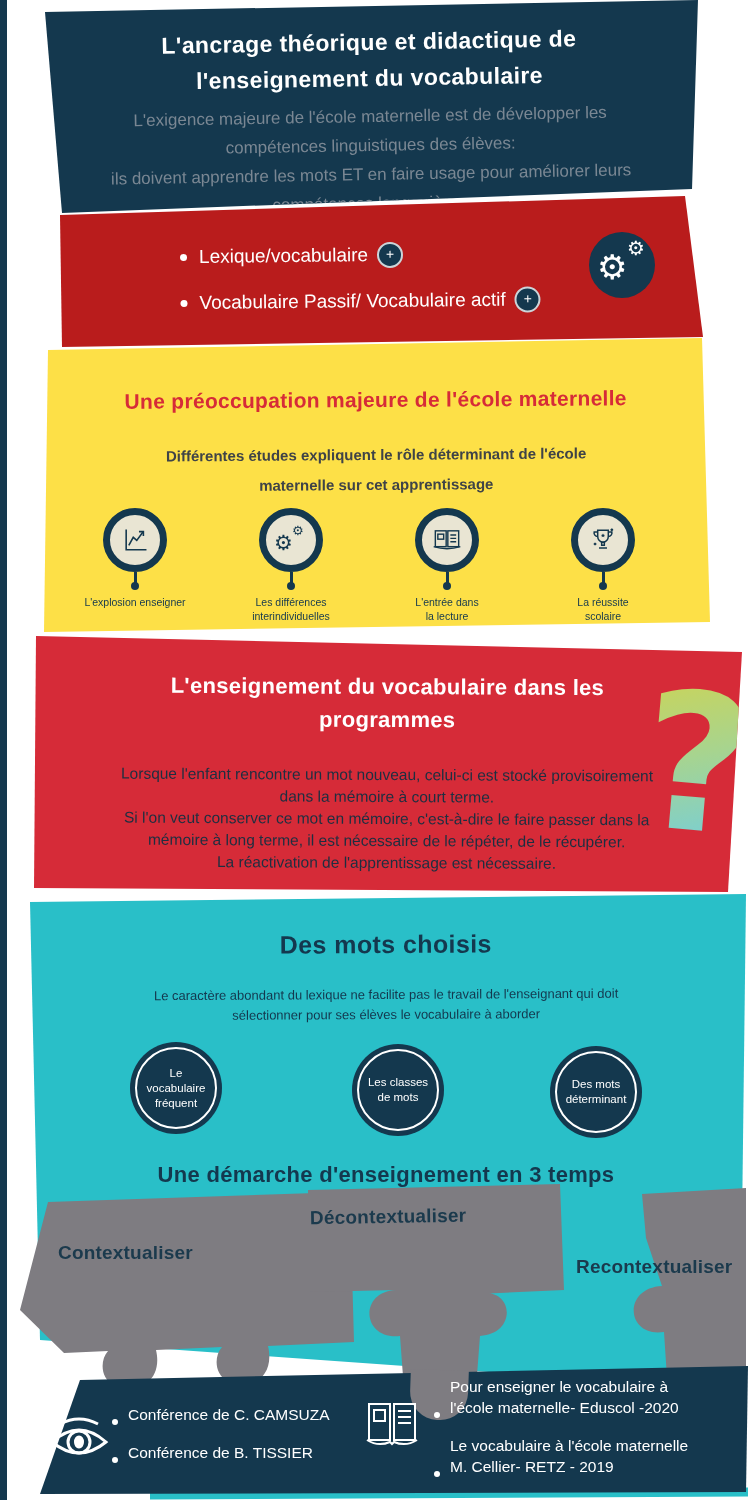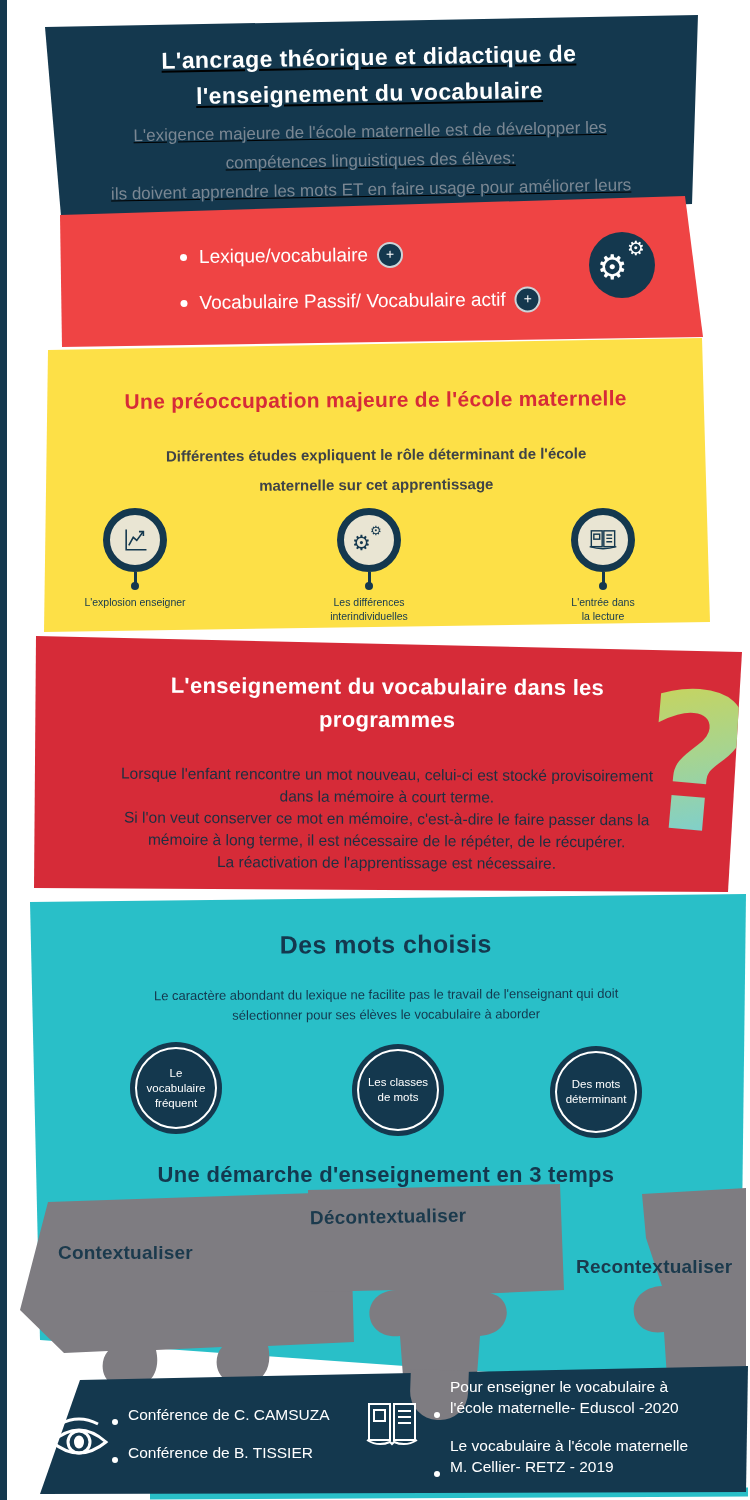--- a/index.html
+++ b/index.html
@@ -5,28 +5,28 @@
   html,body{margin:0;padding:0;background:#ffffff;}
   .canvas{position:relative;width:750px;height:1500px;background:#ffffff;overflow:hidden;
           font-family:"Liberation Sans",sans-serif;}
   .pre{white-space:pre-line;}
   .panel{position:absolute;}
 
   
   .left-bar{position:absolute;left:0;top:0;width:7px;height:1500px;background:#14384e;}
 
   
-  .header-panel{left:35px;top:15px;width:670px;height:215px;background:#14384e;
-    clip-path:polygon(10px 12px,663px 0px,657px 189px,27px 213px);text-decoration:underline;}
+  .header-panel{left:35px;top:0;width:670px;height:215px;background:#14384e;
+    clip-path:polygon(10px 12px,663px 0px,657px 189px,27px 213px);}
   .header-inner{padding-top:24px;transform:rotate(-1deg);}
   .header-title{color:#ffffff;font-size:23px;font-weight:bold;text-align:center;line-height:36px;letter-spacing:.4px;}
   .header-sub{color:#7a8793;font-size:17px;text-align:center;line-height:29px;margin-top:6px;}
 
   
-  .red1-panel{left:52px;top:196px;width:655px;height:152px;background:#ef4444;
+  .red1-panel{left:52px;top:196px;width:655px;height:152px;background:#b91c1c;
     clip-path:polygon(8px 19px,633px 0px,651px 141px,10px 151px);}
   .red1-inner{padding:46px 0 0 128px;transform:rotate(-.6deg);}
   .def-row{display:flex;align-items:center;margin-bottom:20px;}
   .bullet-dot{width:7px;height:7px;border-radius:50%;background:#ffffff;margin-right:12px;flex:0 0 auto;}
   .def-label{color:#ffffff;font-size:19px;}
   .plus-badge{width:22px;height:22px;border-radius:50%;background:#14384e;border:2px solid #ccd4d8;
     color:#ffffff;font-size:14px;line-height:21px;text-align:center;margin-left:9px;cursor:pointer;flex:0 0 auto;}
   .gear-badge{position:absolute;right:52px;top:36px;width:66px;height:66px;border-radius:50%;background:#14384e;cursor:pointer;}
   .gear-glyph{position:absolute;color:#ffffff;font-family:"DejaVu Sans",sans-serif;}
   .gear-big{left:8px;top:18px;font-size:34px;line-height:34px;}
@@ -172,20 +172,38 @@
             <rect x="7" y="8" width="7" height="6"></rect>
             <path d="M22 9 L29 9 M22 13 L29 13 M22 17 L29 17"></path>
             <path d="M2 23 Q18 28 34 23"></path>
           </svg>
         </div>
         <div class="icon-stem"></div>
         <div class="icon-dotend"></div>
         <div class="icon-label pre">L'entrée dans
 la lecture</div>
       </div>
+      <div class="icon-item">
+        <div class="icon-ring">
+          <svg width="30" height="30" viewBox="0 0 34 34" fill="none" stroke="#14384e" stroke-width="1.7">
+            <path d="M11 6 L23 6 L23 13 A6 6.5 0 0 1 11 13 Z"></path>
+            <path d="M11 8 L7 8 A4 4 0 0 0 11 13"></path>
+            <path d="M23 8 L27 8 A4 4 0 0 1 23 13"></path>
+            <path d="M15.5 19.5 L18.5 19.5 L18.5 23 L15.5 23 Z"></path>
+            <path d="M12.5 26 L21.5 26"></path>
+            <path d="M17 9.5 L17.8 11 L19.4 11.2 L18.2 12.3 L18.5 13.9 L17 13.1 L15.5 13.9 L15.8 12.3 L14.6 11.2 L16.2 11" fill="#14384e" stroke="none"></path>
+            <path d="M27 4 L27 7 M25.5 5.5 L28.5 5.5"></path>
+            <path d="M8 20 L8 23 M6.5 21.5 L9.5 21.5"></path>
+          </svg>
+        </div>
+        <div class="icon-stem"></div>
+        <div class="icon-dotend"></div>
+        <div class="icon-label pre">La réussite
+scolaire</div>
+      </div>
     </div>
   </div>
 
   <div class="panel red2-panel">
     <div class="red2-inner">
       <div class="red2-title pre">L'enseignement du vocabulaire dans les
 programmes</div>
       <div class="red2-body pre">Lorsque l'enfant rencontre un mot nouveau, celui-ci est stocké provisoirement
 dans la mémoire à court terme.
 Si l'on veut conserver ce mot en mémoire, c'est-à-dire le faire passer dans la

